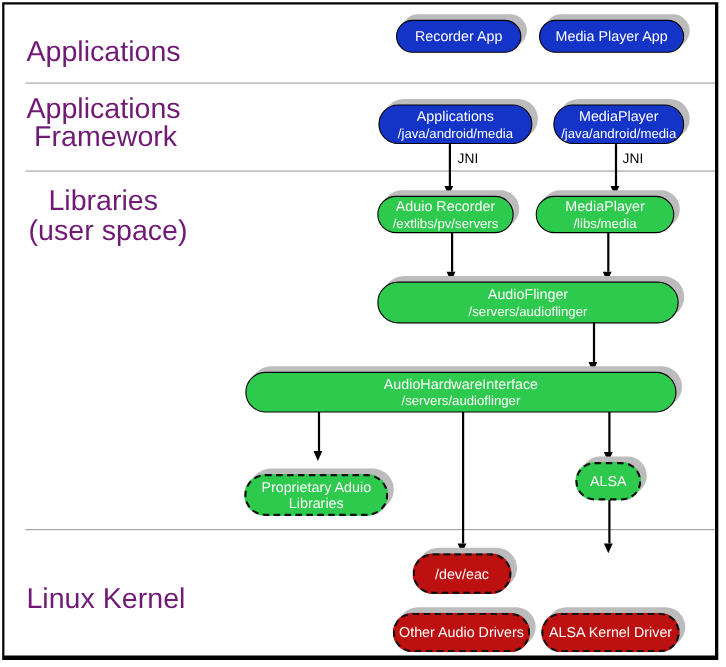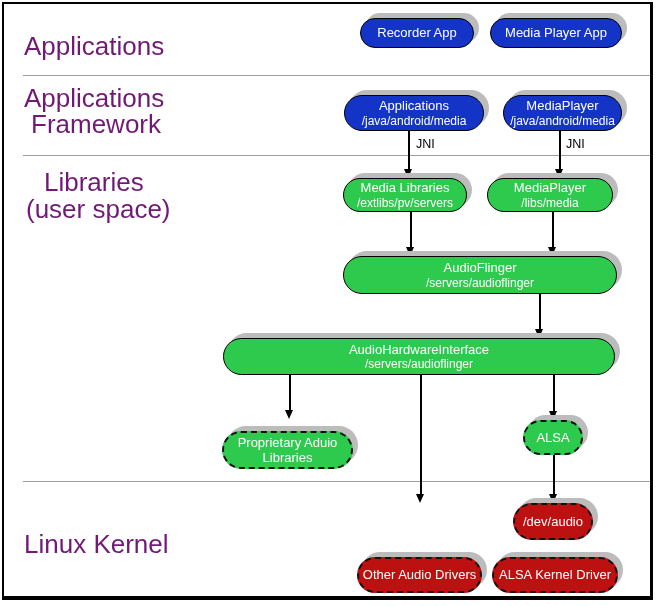--- a/index.html
+++ b/index.html
@@ -91,21 +91,21 @@
   <div class="pill blue" style="left:344px;top:95px;width:140px;height:36px;">
     <span class="t">Applications</span>
     <span class="s">/java/android/media</span>
   </div>
   <div class="pill blue" style="left:503px;top:95px;width:119px;height:36px;">
     <span class="t">MediaPlayer</span>
     <span class="s">/java/android/media</span>
   </div>
 
   <div class="pill green" style="left:343px;top:178px;width:124px;height:34px;">
-    <span class="t">Media Libraries</span>
+    <span class="t">Aduio Recorder</span>
     <span class="s">/extlibs/pv/servers</span>
   </div>
   <div class="pill green" style="left:487px;top:178px;width:126px;height:34px;">
     <span class="t">MediaPlayer</span>
     <span class="s">/libs/media</span>
   </div>
 
   <div class="pill green" style="left:343px;top:256px;width:274px;height:38px;">
     <span class="t">AudioFlinger</span>
     <span class="s">/servers/audioflinger</span>
@@ -117,22 +117,22 @@
   </div>
 
   <div class="pill green-dashed" style="left:222px;top:419px;width:131px;height:38px;margin-top:12px;">
     <span class="t">Proprietary Aduio</span>
     <span class="t">Libraries</span>
   </div>
   <div class="pill green-dashed" style="left:523px;top:420px;width:60px;height:35px;">
     <span class="t">ALSA</span>
   </div>
 
-  <div class="pill red-dashed" style="left:513px;top:503px;width:80px;height:37px;">
-    <span class="t">/dev/audio</span>
+  <div class="pill red-dashed" style="left:375px;top:503px;width:90px;height:37px;">
+    <span class="t">/dev/eac</span>
   </div>
   <div class="pill red-dashed" style="left:357px;top:557px;width:125px;height:36px;align-items:center;">
     <span class="t">Other Audio Drivers</span>
   </div>
   <div class="pill red-dashed" style="left:492px;top:557px;width:126px;height:36px;">
     <span class="t">ALSA Kernel Driver</span>
   </div>
 
   <div class="frame"></div>
 </div>

